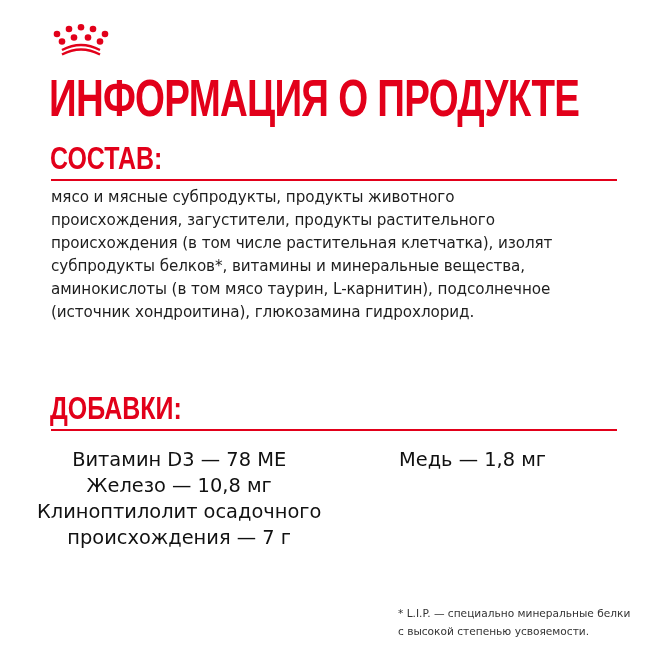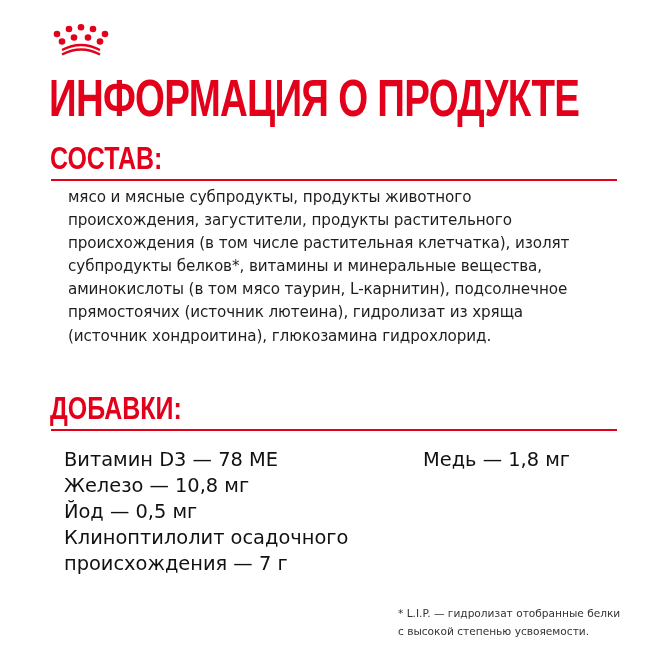--- a/index.html
+++ b/index.html
@@ -16,25 +16,25 @@
     position:absolute; left:50px;
     font-family:"Liberation Sans", sans-serif; font-weight:bold;
     font-size:32px; line-height:34px; color:#e2001a;
     transform:scaleX(0.78); transform-origin:left top; white-space:nowrap;
   }
   .rule { position:absolute; left:51px; width:566px; height:2px; background:#e2001a; }
   .composition {
     position:absolute; left:51px; top:186px; width:560px;
     font-size:15.2px; line-height:23.1px; color:#1e1e1e; letter-spacing:-0.1px;
   }
-  .composition div { white-space:nowrap;margin-left:17px; }
+  .composition div { white-space:nowrap; }
   .additives { position:absolute; top:447px; font-size:19.4px; line-height:26px; color:#111; font-weight:500; }
   .additives div { white-space:nowrap; }
-  .add-left { left:64px; }
-  .add-right { left:399px;margin-left:24px; }
+  .add-left { left:37px;text-align:center; }
+  .add-right { left:399px; }
   .footnote { position:absolute; left:398px; top:604px; font-size:10.6px; line-height:18px; color:#333; }
   .footnote div { white-space:nowrap; }
 </style>
 </head>
 <body>
 
 <svg class="crown" viewBox="0 0 58 32" xmlns="http://www.w3.org/2000/svg">
   <g fill="#e2001a">
     <circle cx="5" cy="10" r="3.3"></circle>
     <circle cx="17" cy="5" r="3.3"></circle>
@@ -54,35 +54,33 @@
 
 <div class="section-title" style="top:141px;">СОСТАВ:</div>
 <div class="rule" style="top:179px;"></div>
 
 <div class="composition">
   <div>мясо и мясные субпродукты, продукты животного</div>
   <div>происхождения, загустители, продукты растительного</div>
   <div>происхождения (в том числе растительная клетчатка), изолят</div>
   <div>субпродукты белков*, витамины и минеральные вещества,</div>
   <div>аминокислоты (в том мясо таурин, L-карнитин), подсолнечное</div>
-  <div>прямостоячих (источник лютеина), гидролизат из хряща</div>
   <div>(источник хондроитина), глюкозамина гидрохлорид.</div>
 </div>
 
 <div class="section-title" style="top:391px;">ДОБАВКИ:</div>
 <div class="rule" style="top:429px;"></div>
 
 <div class="additives add-left">
   <div>Витамин D3 — 78 МЕ</div>
   <div>Железо — 10,8 мг</div>
-  <div>Йод — 0,5 мг</div>
   <div>Клиноптилолит осадочного</div>
   <div>происхождения — 7 г</div>
 </div>
 
 <div class="additives add-right">
   <div>Медь — 1,8 мг</div>
 </div>
 
 <div class="footnote">
-  <div>* L.I.P. — гидролизат отобранные белки</div>
+  <div>* L.I.P. — специально минеральные белки</div>
   <div>с высокой степенью усвояемости.</div>
 </div>
 
 </body></html>

